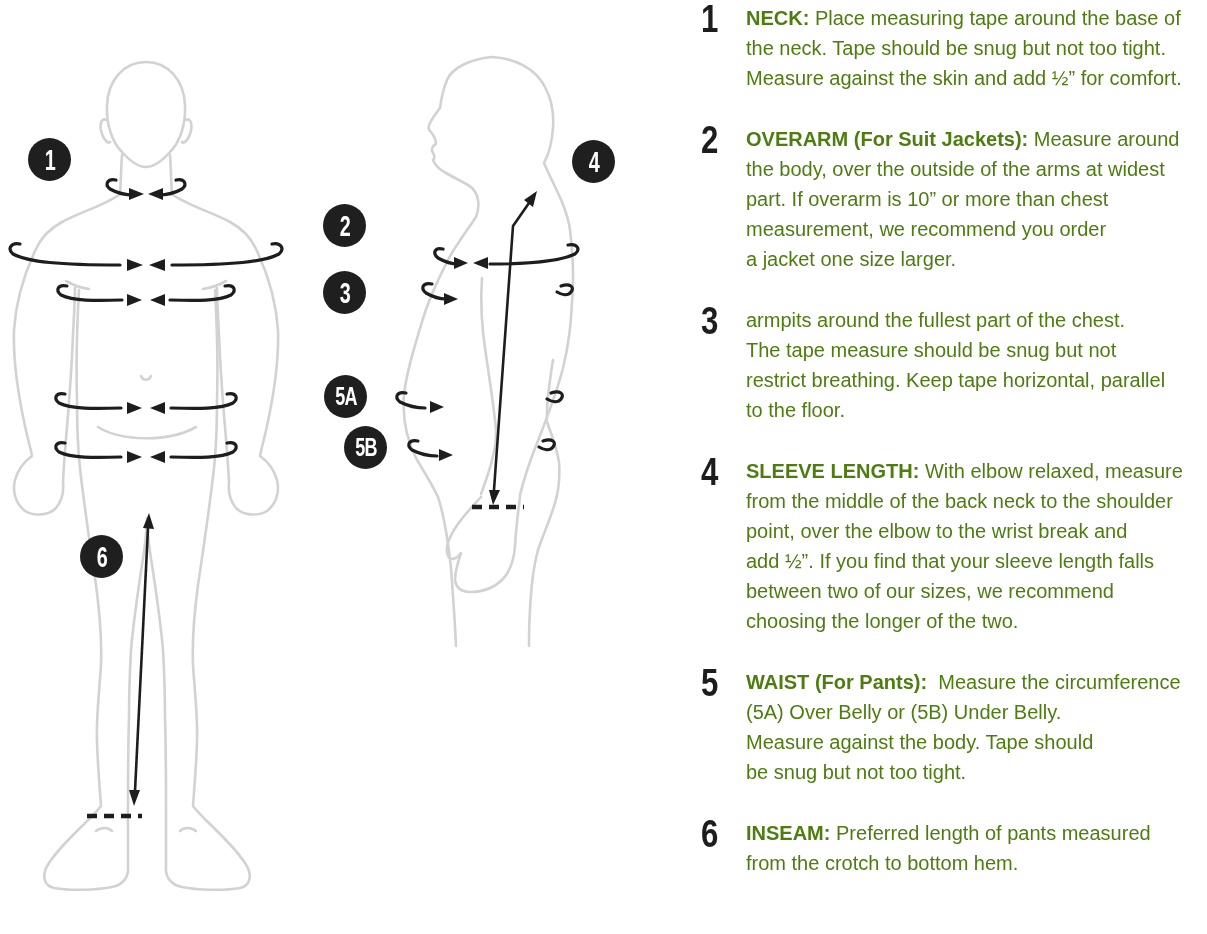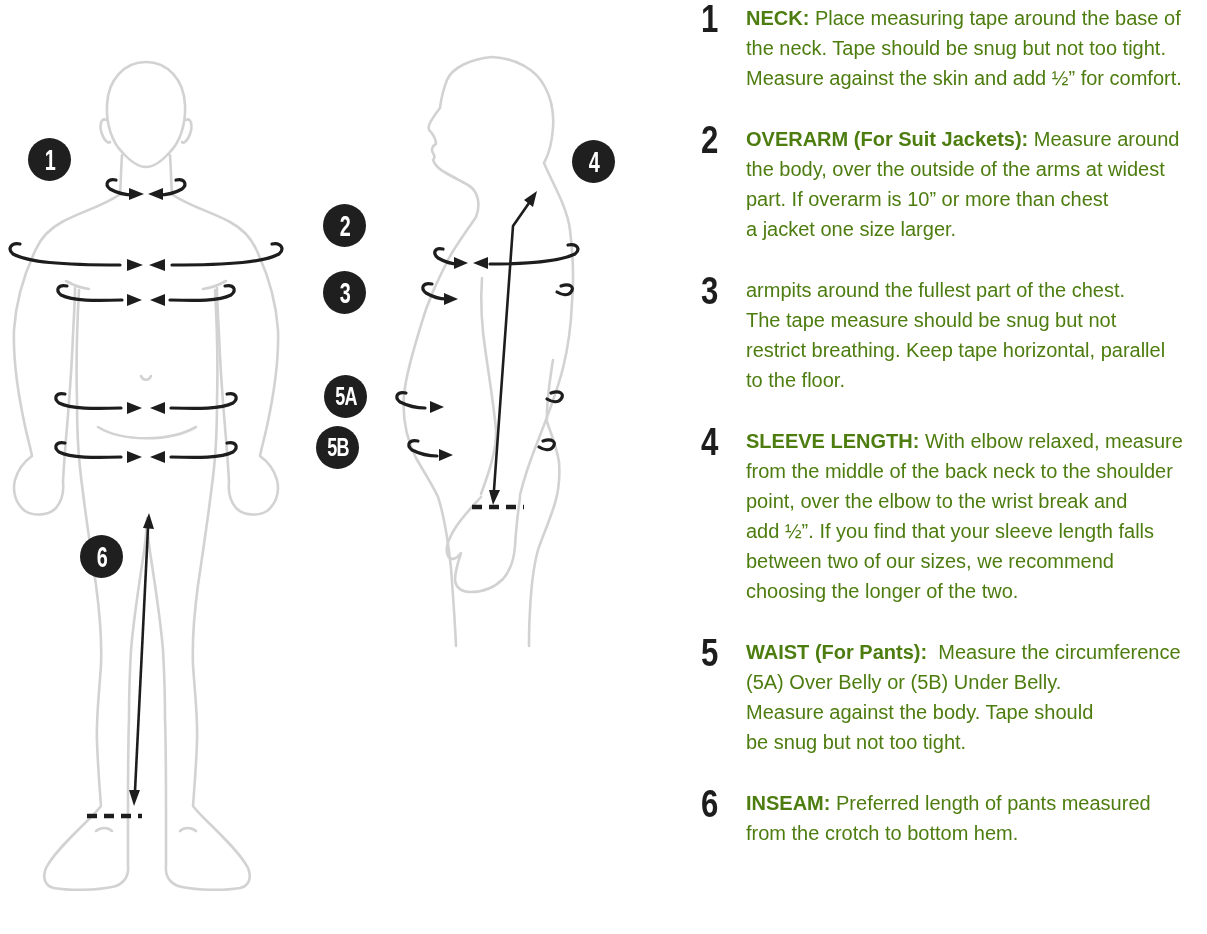--- a/index.html
+++ b/index.html
@@ -156,21 +156,21 @@
     </div>
   <div class="badge" style="left:323px;top:271px;">
       <span>3</span>
     </div>
   <div class="badge" style="left:572px;top:140px;">
       <span>4</span>
     </div>
   <div class="badge two" style="left:324px;top:375px;">
       <span>5A</span>
     </div>
-  <div class="badge two" style="left:316px;top:426px;">
+  <div class="badge two" style="left:344px;top:426px;">
       <span>5B</span>
     </div>
   <div class="badge" style="left:80px;top:535px;">
       <span>6</span>
     </div>
 
   <div class="rcol">
 
     <div class="item">
       <div class="numcol"><span>1</span></div>
@@ -180,20 +180,21 @@
         <div class="line">Measure against the skin and add ½” for comfort.</div>
       </div>
     </div>
 
     <div class="item">
       <div class="numcol"><span>2</span></div>
       <div class="lines">
         <div class="line"><b>OVERARM (For Suit Jackets):</b><span> Measure around</span></div>
         <div class="line">the body, over the outside of the arms at widest</div>
         <div class="line">part. If overarm is 10” or more than chest</div>
+        <div class="line">measurement, we recommend you order</div>
         <div class="line">a jacket one size larger.</div>
       </div>
     </div>
 
     <div class="item">
       <div class="numcol"><span>3</span></div>
       <div class="lines">
         <div class="line">armpits around the fullest part of the chest.</div>
         <div class="line">The tape measure should be snug but not</div>
         <div class="line">restrict breathing. Keep tape horizontal, parallel</div>

